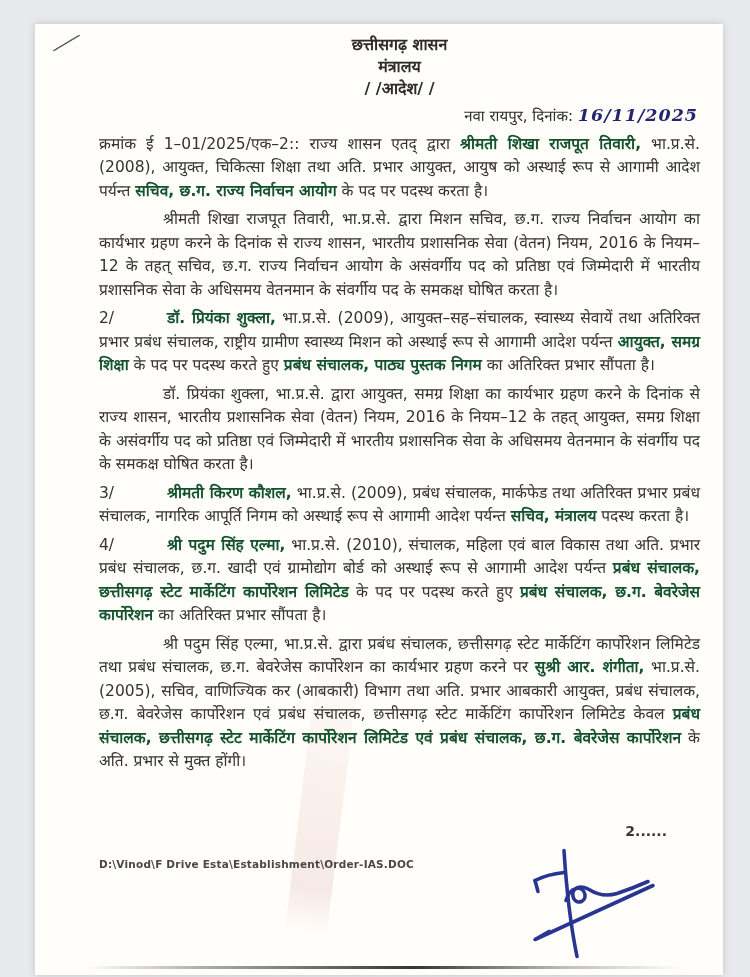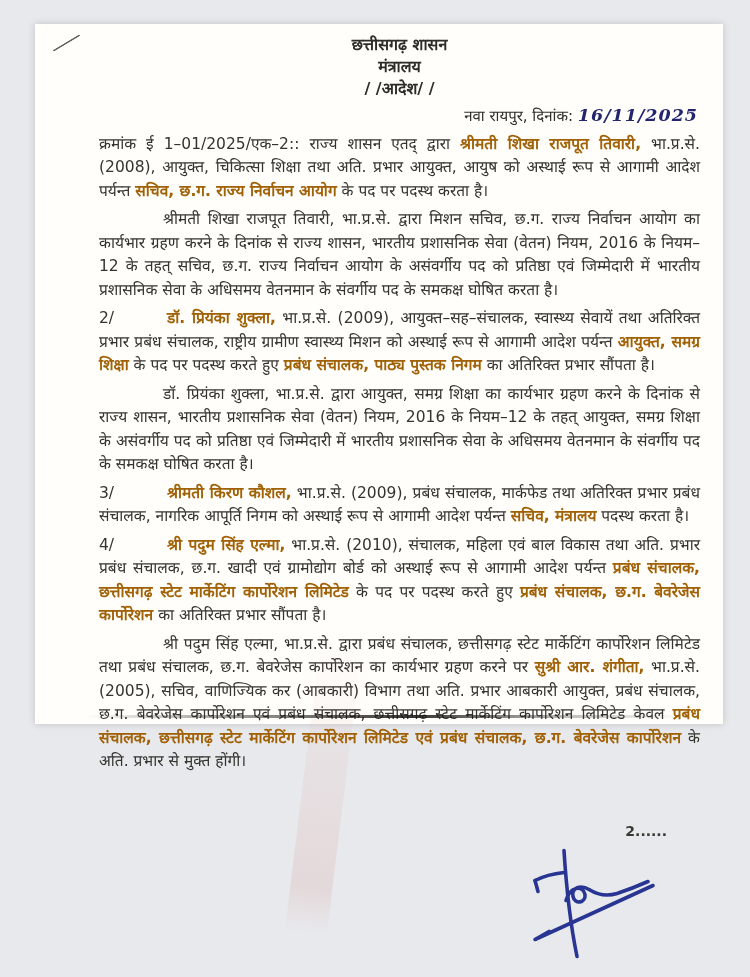--- a/index.html
+++ b/index.html
@@ -2,21 +2,21 @@
 <html><head>
 <meta charset="utf-8">
 <style>
   html,body{margin:0;padding:0;}
   body{
     width:750px;height:977px;position:relative;overflow:hidden;
     background:#e8e9ed;
     font-family:"DejaVu Sans",sans-serif;
   }
   .paper{
-    position:absolute;left:35px;top:24px;width:688px;height:700px;
+    position:absolute;left:35px;top:24px;width:688px;height:951px;
     background:#fffefb;
     box-shadow:0 0 7px rgba(60,60,70,.22);
   }
   .staple{
     position:absolute;left:16px;top:18px;width:31px;height:0;
     border-top:2.6px solid #60605c;border-radius:2px;
     transform:rotate(-31deg);
   }
   .smudge{
     position:absolute;left:268px;top:610px;width:42px;height:300px;
@@ -36,21 +36,21 @@
   .header .u{ text-decoration:underline;}
   .dateline{ text-align:right;font-size:15px;margin:4px 2px 4px 0;color:#2e2c28;}
   .hand{
     font-family:"DejaVu Serif",serif;font-style:italic;font-weight:bold;
     font-size:17.5px;color:#23256e;letter-spacing:1px;
   }
   p{ margin:0;}
   p.sp{ margin-top:5px;}
   .indent{ text-indent:64px;}
   .num{ display:inline-block;width:68px;text-indent:0;}
-  .b{ font-weight:bold;color:#a16207;}
+  .b{ font-weight:bold;color:#14532d;}
   .pagenum{ position:absolute;right:56px;top:799px;font-size:14px;font-weight:bold;color:#3a3833;}
   .footpath{
     position:absolute;left:64px;top:834px;font-size:10.5px;font-weight:bold;
     color:#4a4842;letter-spacing:.2px;
   }
   .sig{ position:absolute;left:485px;top:818px;width:180px;height:125px;}
 </style>
 </head>
 <body>
 
@@ -81,20 +81,21 @@
 
     <p class="sp"><span class="num">3/</span><span class="b">श्रीमती किरण कौशल,</span><span> भा.प्र.से. (2009), प्रबंध संचालक, मार्कफेड तथा अतिरिक्त प्रभार प्रबंध संचालक, नागरिक आपूर्ति निगम को अस्थाई रूप से आगामी आदेश पर्यन्त </span><span class="b">सचिव, मंत्रालय</span><span> पदस्थ करता है।</span></p>
 
     <p class="sp"><span class="num">4/</span><span class="b">श्री पदुम सिंह एल्मा,</span><span> भा.प्र.से. (2010), संचालक, महिला एवं बाल विकास तथा अति. प्रभार प्रबंध संचालक, छ.ग. खादी एवं ग्रामोद्योग बोर्ड को अस्थाई रूप से आगामी आदेश पर्यन्त </span><span class="b">प्रबंध संचालक, छत्तीसगढ़ स्टेट मार्केटिंग कार्पोरेशन लिमिटेड</span><span> के पद पर पदस्थ करते हुए </span><span class="b">प्रबंध संचालक, छ.ग. बेवरेजेस कार्पोरेशन</span><span> का अतिरिक्त प्रभार सौंपता है।</span></p>
 
     <p class="indent sp"><span>श्री पदुम सिंह एल्मा, भा.प्र.से. द्वारा प्रबंध संचालक, छत्तीसगढ़ स्टेट मार्केटिंग कार्पोरेशन लिमिटेड तथा प्रबंध संचालक, छ.ग. बेवरेजेस कार्पोरेशन का कार्यभार ग्रहण करने पर </span><span class="b">सुश्री आर. शंगीता,</span><span> भा.प्र.से. (2005), सचिव, वाणिज्यिक कर (आबकारी) विभाग तथा अति. प्रभार आबकारी आयुक्त, प्रबंध संचालक, छ.ग. बेवरेजेस कार्पोरेशन एवं प्रबंध संचालक, छत्तीसगढ़ स्टेट मार्केटिंग कार्पोरेशन लिमिटेड केवल </span><span class="b">प्रबंध संचालक, छत्तीसगढ़ स्टेट मार्केटिंग कार्पोरेशन लिमिटेड एवं प्रबंध संचालक, छ.ग. बेवरेजेस कार्पोरेशन</span><span> के अति. प्रभार से मुक्त होंगी।</span></p>
 
   </div>
 
   <div class="pagenum">2......</div>
+  <div class="footpath">D:\Vinod\F Drive Esta\Establishment\Order-IAS.DOC</div>
 
   <svg class="sig" viewBox="0 0 180 120" fill="none" stroke="#283593" stroke-width="3.6" stroke-linecap="round" stroke-linejoin="round">
     <path d="M44 6 C46 38, 50 78, 57 112"></path>
     <path d="M15 36 L18 47"></path>
     <path d="M15 36 C25 31, 35 29, 44 28"></path>
     <path d="M46 56 C50 42, 63 40, 65 50 C66 58, 55 61, 53 52 C51 43, 61 40, 69 45 C77 50, 87 52, 97 49 C109 45, 119 41, 128 37"></path>
     <path d="M133 41 L15 95 L29 87"></path>
   </svg>
 
   <div class="bottom-shadow"></div>

